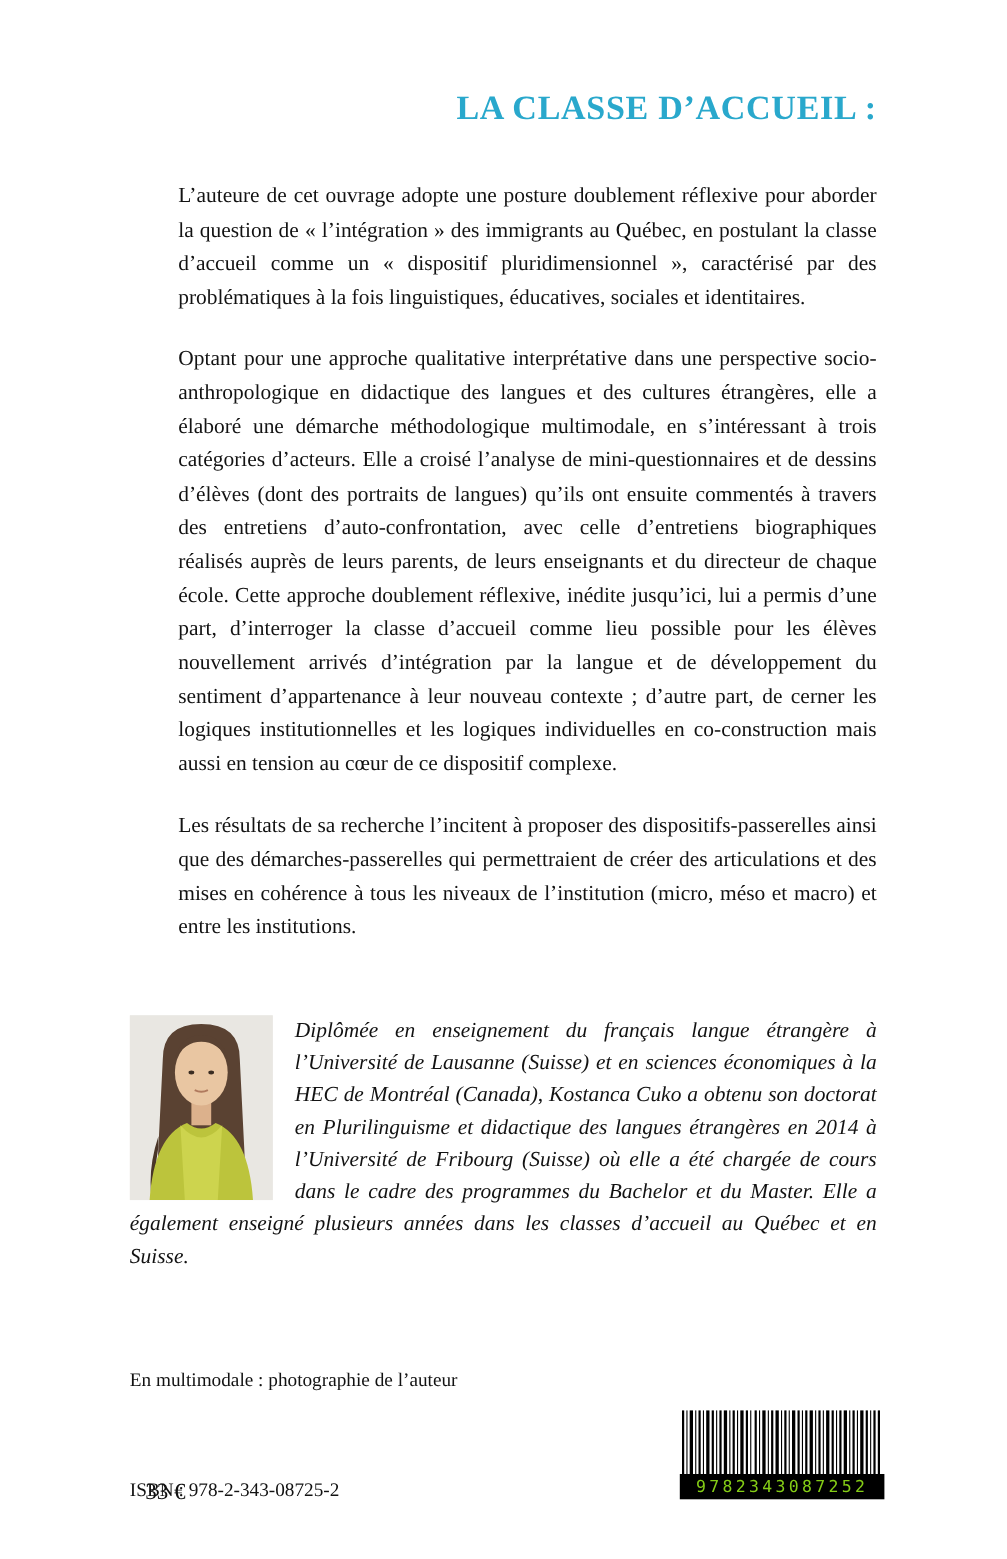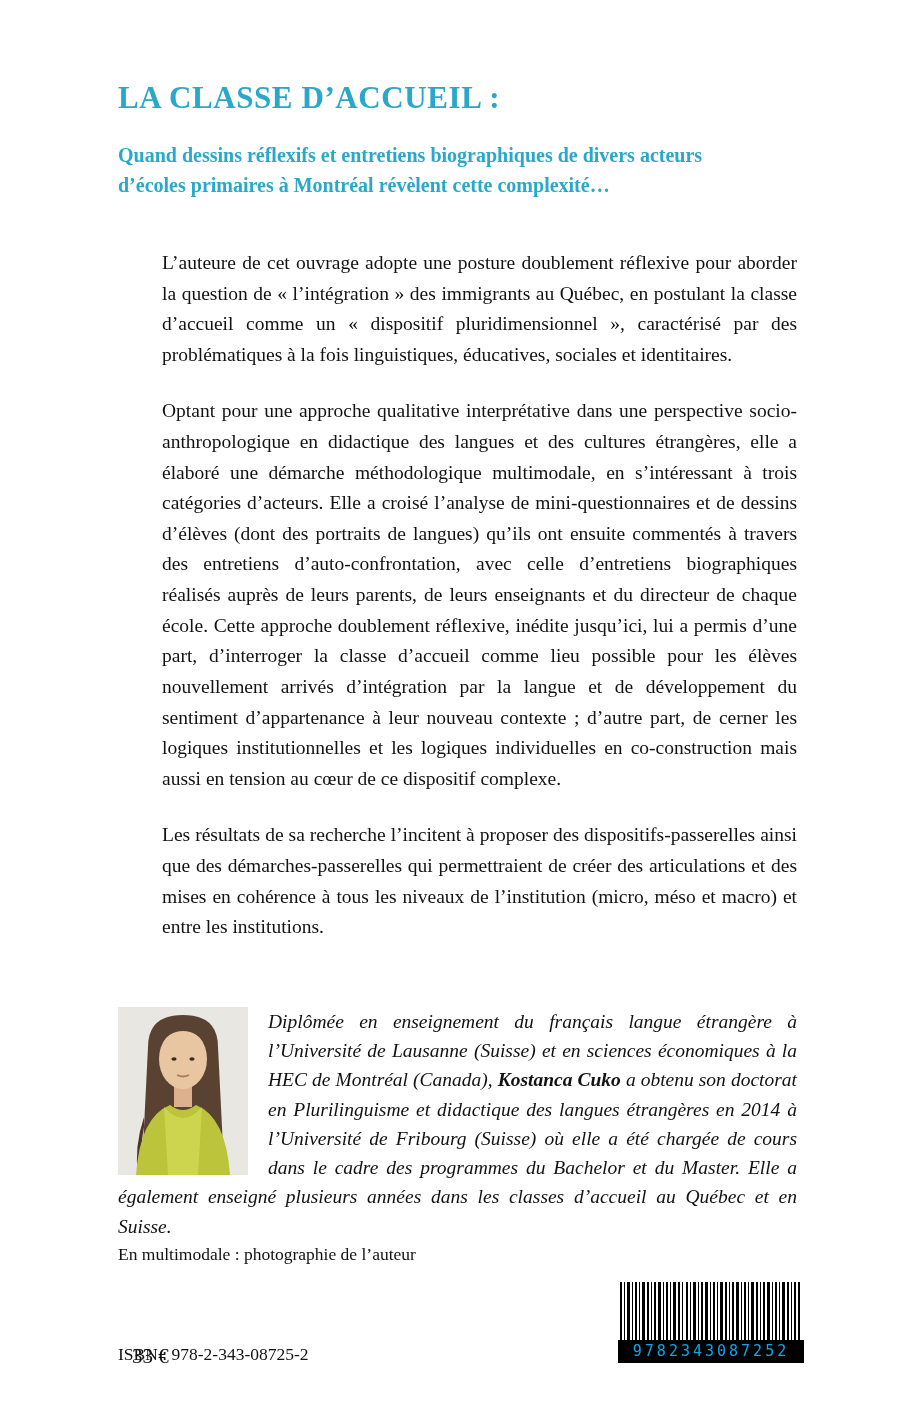--- a/index.html
+++ b/index.html
@@ -11,21 +11,21 @@
     position: relative;
     overflow: hidden;
   }
   .cover {
     position: absolute;
     inset: 0;
     padding: 0 118px;
   }
   
   .header {
-    text-align: left;
+    text-align: right;
     padding-top: 80px;
     color: #29a8cc;
   }
   .title-line1 {
     font-size: 31px;
     font-weight: bold;
     letter-spacing: 0.6px;
   }
   .title-line2 {
     font-size: 23.5px;
@@ -58,21 +58,21 @@
   }
   .photo {
     float: left;
     width: 130px;
     height: 168px;
     margin-right: 20px;
     margin-bottom: 4px;
     background: #eceae6;
   }
   .photo svg { display: block; width: 100%; height: 100%; }
-  .bio .author-name { font-weight: bold; font-style: italic; }
+  .bio .author-name { font-weight: normal; font-style: italic; }
   
   .cover-note {
     position: absolute;
     left: 118px;
     top: 1244px;
     font-size: 17.5px;
   }
   .isbn {
     position: absolute;
     left: 118px;
@@ -94,40 +94,36 @@
     background: #ffffff;
   }
   .barcode-bars {
     width: 186px;
     height: 58px;
     display: block;
     background: #ffffff;
   }
   .barcode-number {
     background: #000000;
-    color: #0ea5e9;
+    color: #84cc16;
     font-family: "DejaVu Sans Mono", "Liberation Mono", monospace;
     font-size: 15px;
     letter-spacing: 3px;
     text-align: center;
     padding: 2px 0 3px 0;
     white-space: nowrap;
   }
 </style>
 </head>
 <body>
 
 <div class="cover">
 
   <div class="header">
     <div class="title-line1">LA CLASSE D’ACCUEIL :</div>
-    <div class="subtitle">
-      <div>Quand dessins réflexifs et entretiens biographiques de divers acteurs</div>
-      <div>d’écoles primaires à Montréal révèlent cette complexité…</div>
-    </div>
   </div>
 
   <div class="body-text">
     <p>L’auteure de cet ouvrage adopte une posture doublement réflexive pour aborder la question de « l’intégration » des immigrants au Québec, en postulant la classe d’accueil comme un « dispositif pluridimensionnel », caractérisé par des problématiques à la fois linguistiques, éducatives, sociales et identitaires.</p>
     <p>Optant pour une approche qualitative interprétative dans une perspective socio-anthropologique en didactique des langues et des cultures étrangères, elle a élaboré une démarche méthodologique multimodale, en s’intéressant à trois catégories d’acteurs. Elle a croisé l’analyse de mini-questionnaires et de dessins d’élèves (dont des portraits de langues) qu’ils ont ensuite commentés à travers des entretiens d’auto-confrontation, avec celle d’entretiens biographiques réalisés auprès de leurs parents, de leurs enseignants et du directeur de chaque école. Cette approche doublement réflexive, inédite jusqu’ici, lui a permis d’une part, d’interroger la classe d’accueil comme lieu possible pour les élèves nouvellement arrivés d’intégration par la langue et de développement du sentiment d’appartenance à leur nouveau contexte ; d’autre part, de cerner les logiques institutionnelles et les logiques individuelles en co-construction mais aussi en tension au cœur de ce dispositif complexe.</p>
     <p>Les résultats de sa recherche l’incitent à proposer des dispositifs-passerelles ainsi que des démarches-passerelles qui permettraient de créer des articulations et des mises en cohérence à tous les niveaux de l’institution (micro, méso et macro) et entre les institutions.</p>
   </div>
 
   <div class="bio">
     <span class="photo">

